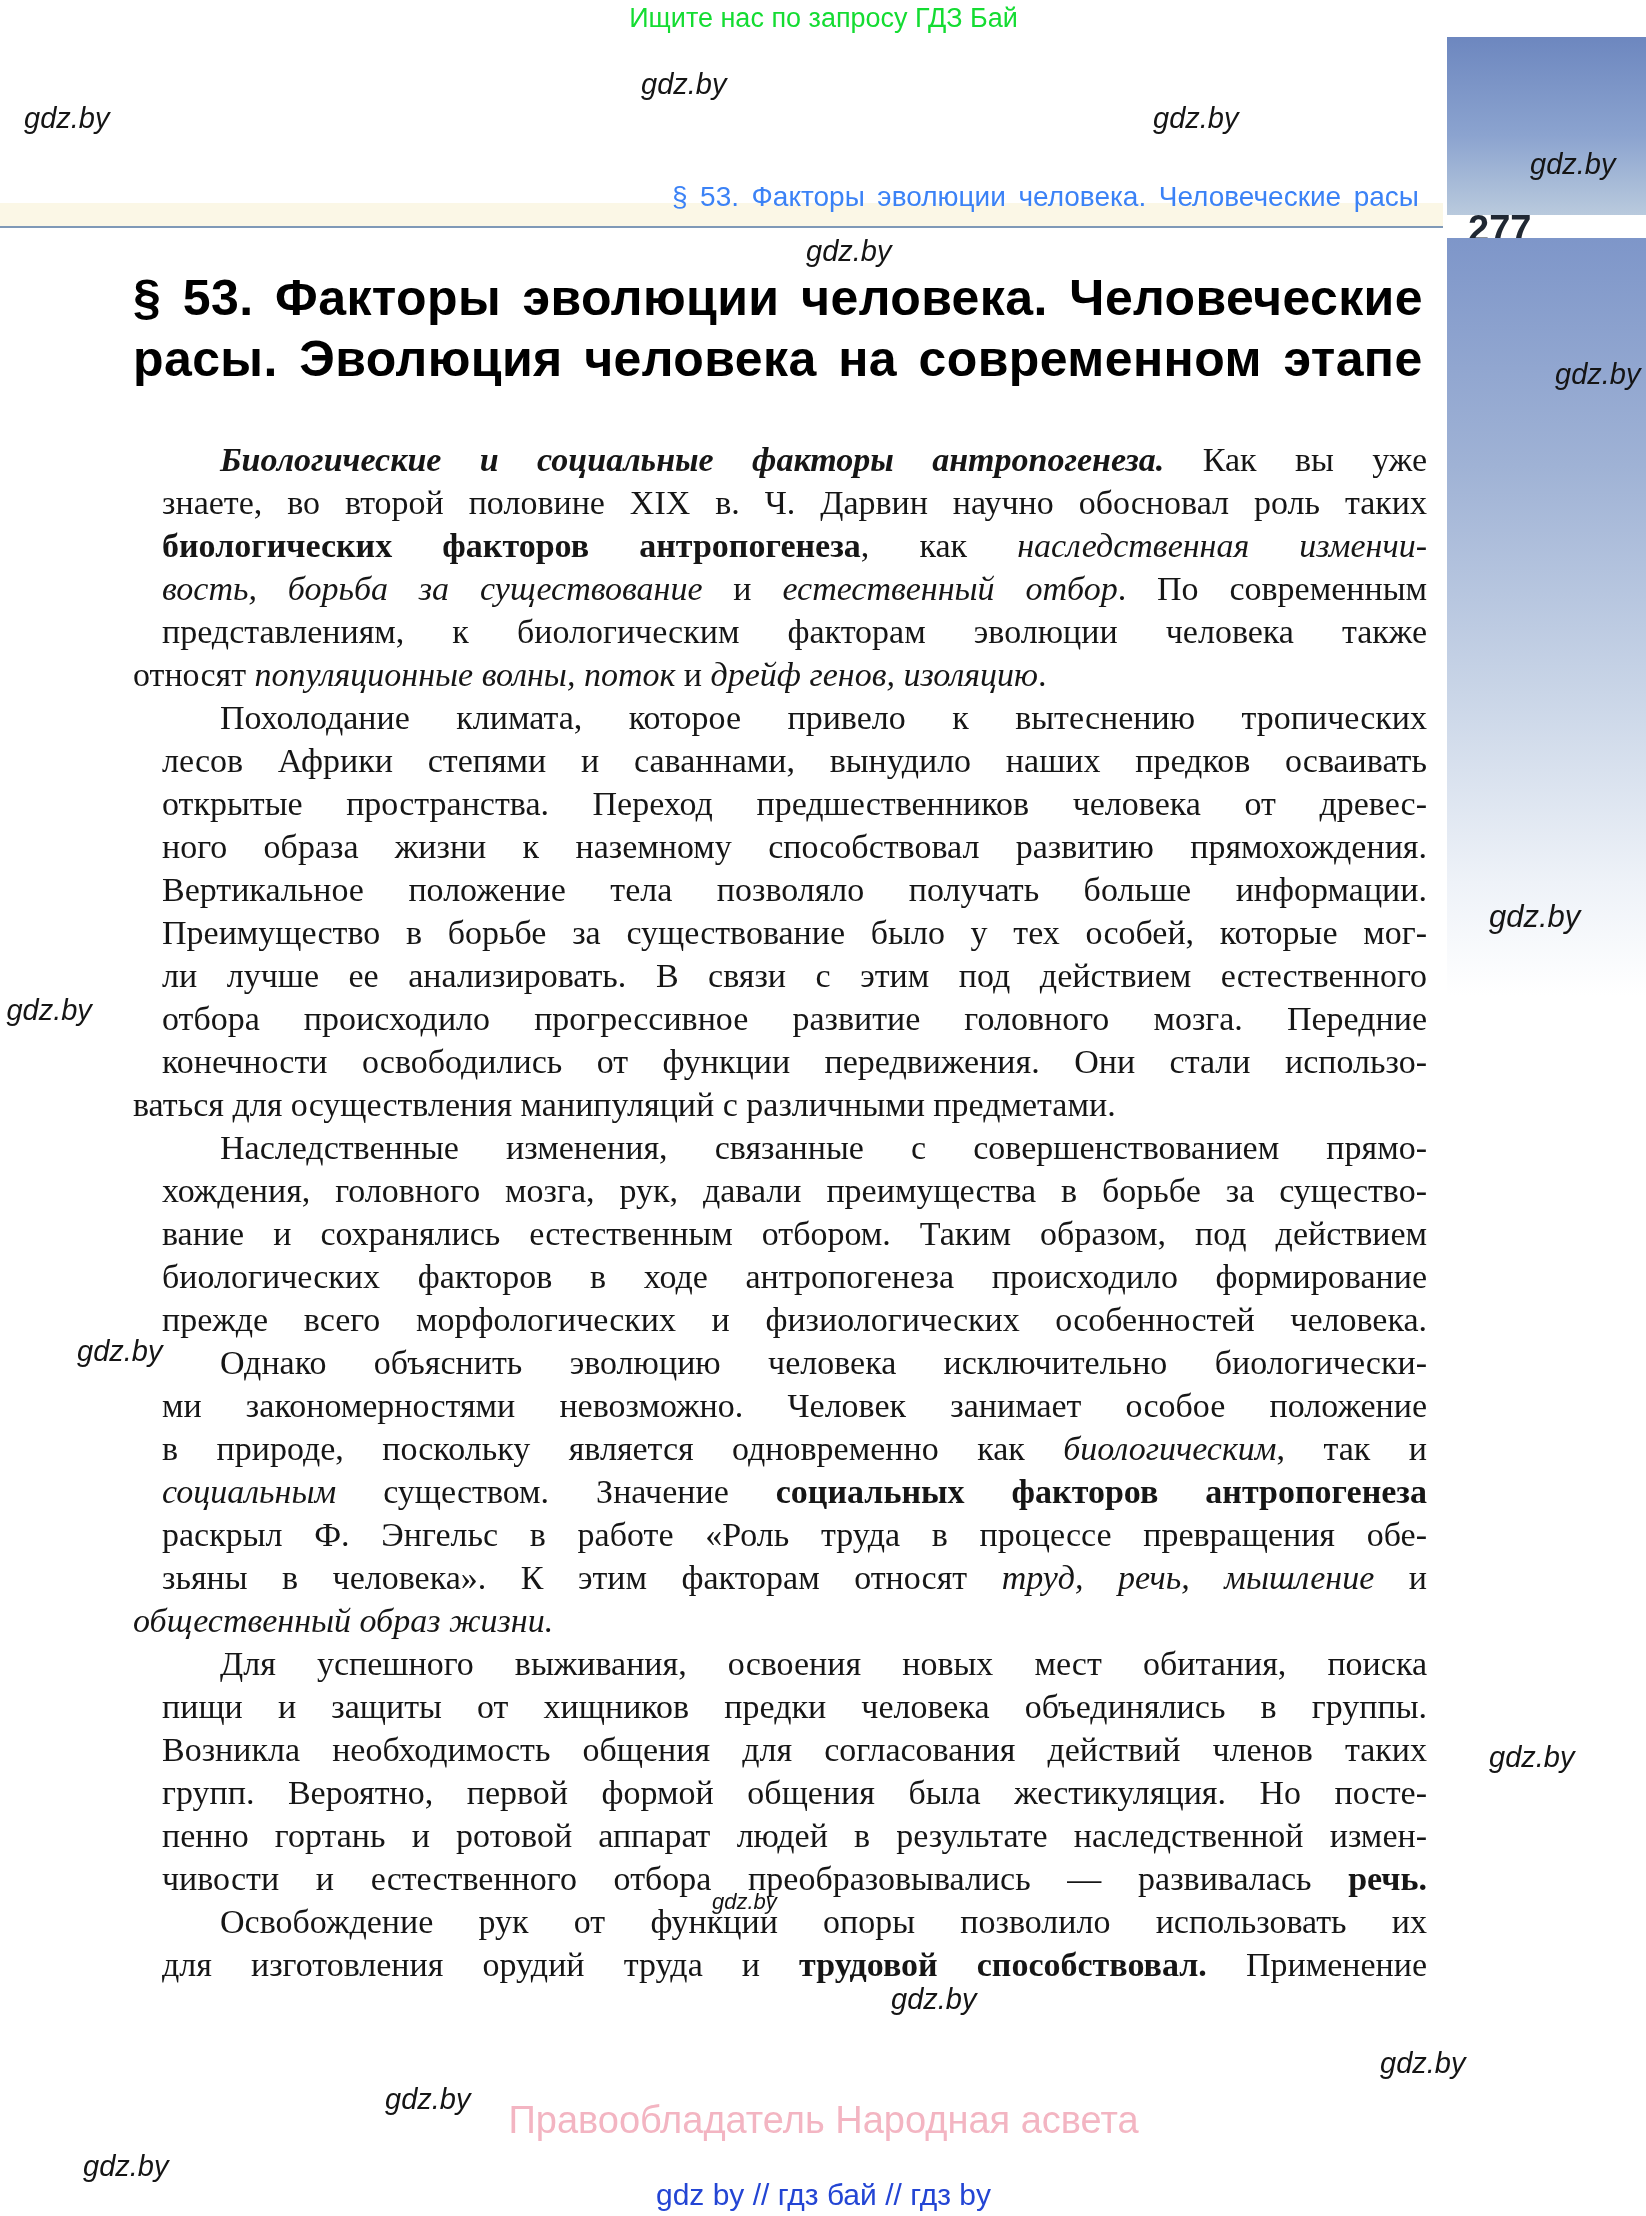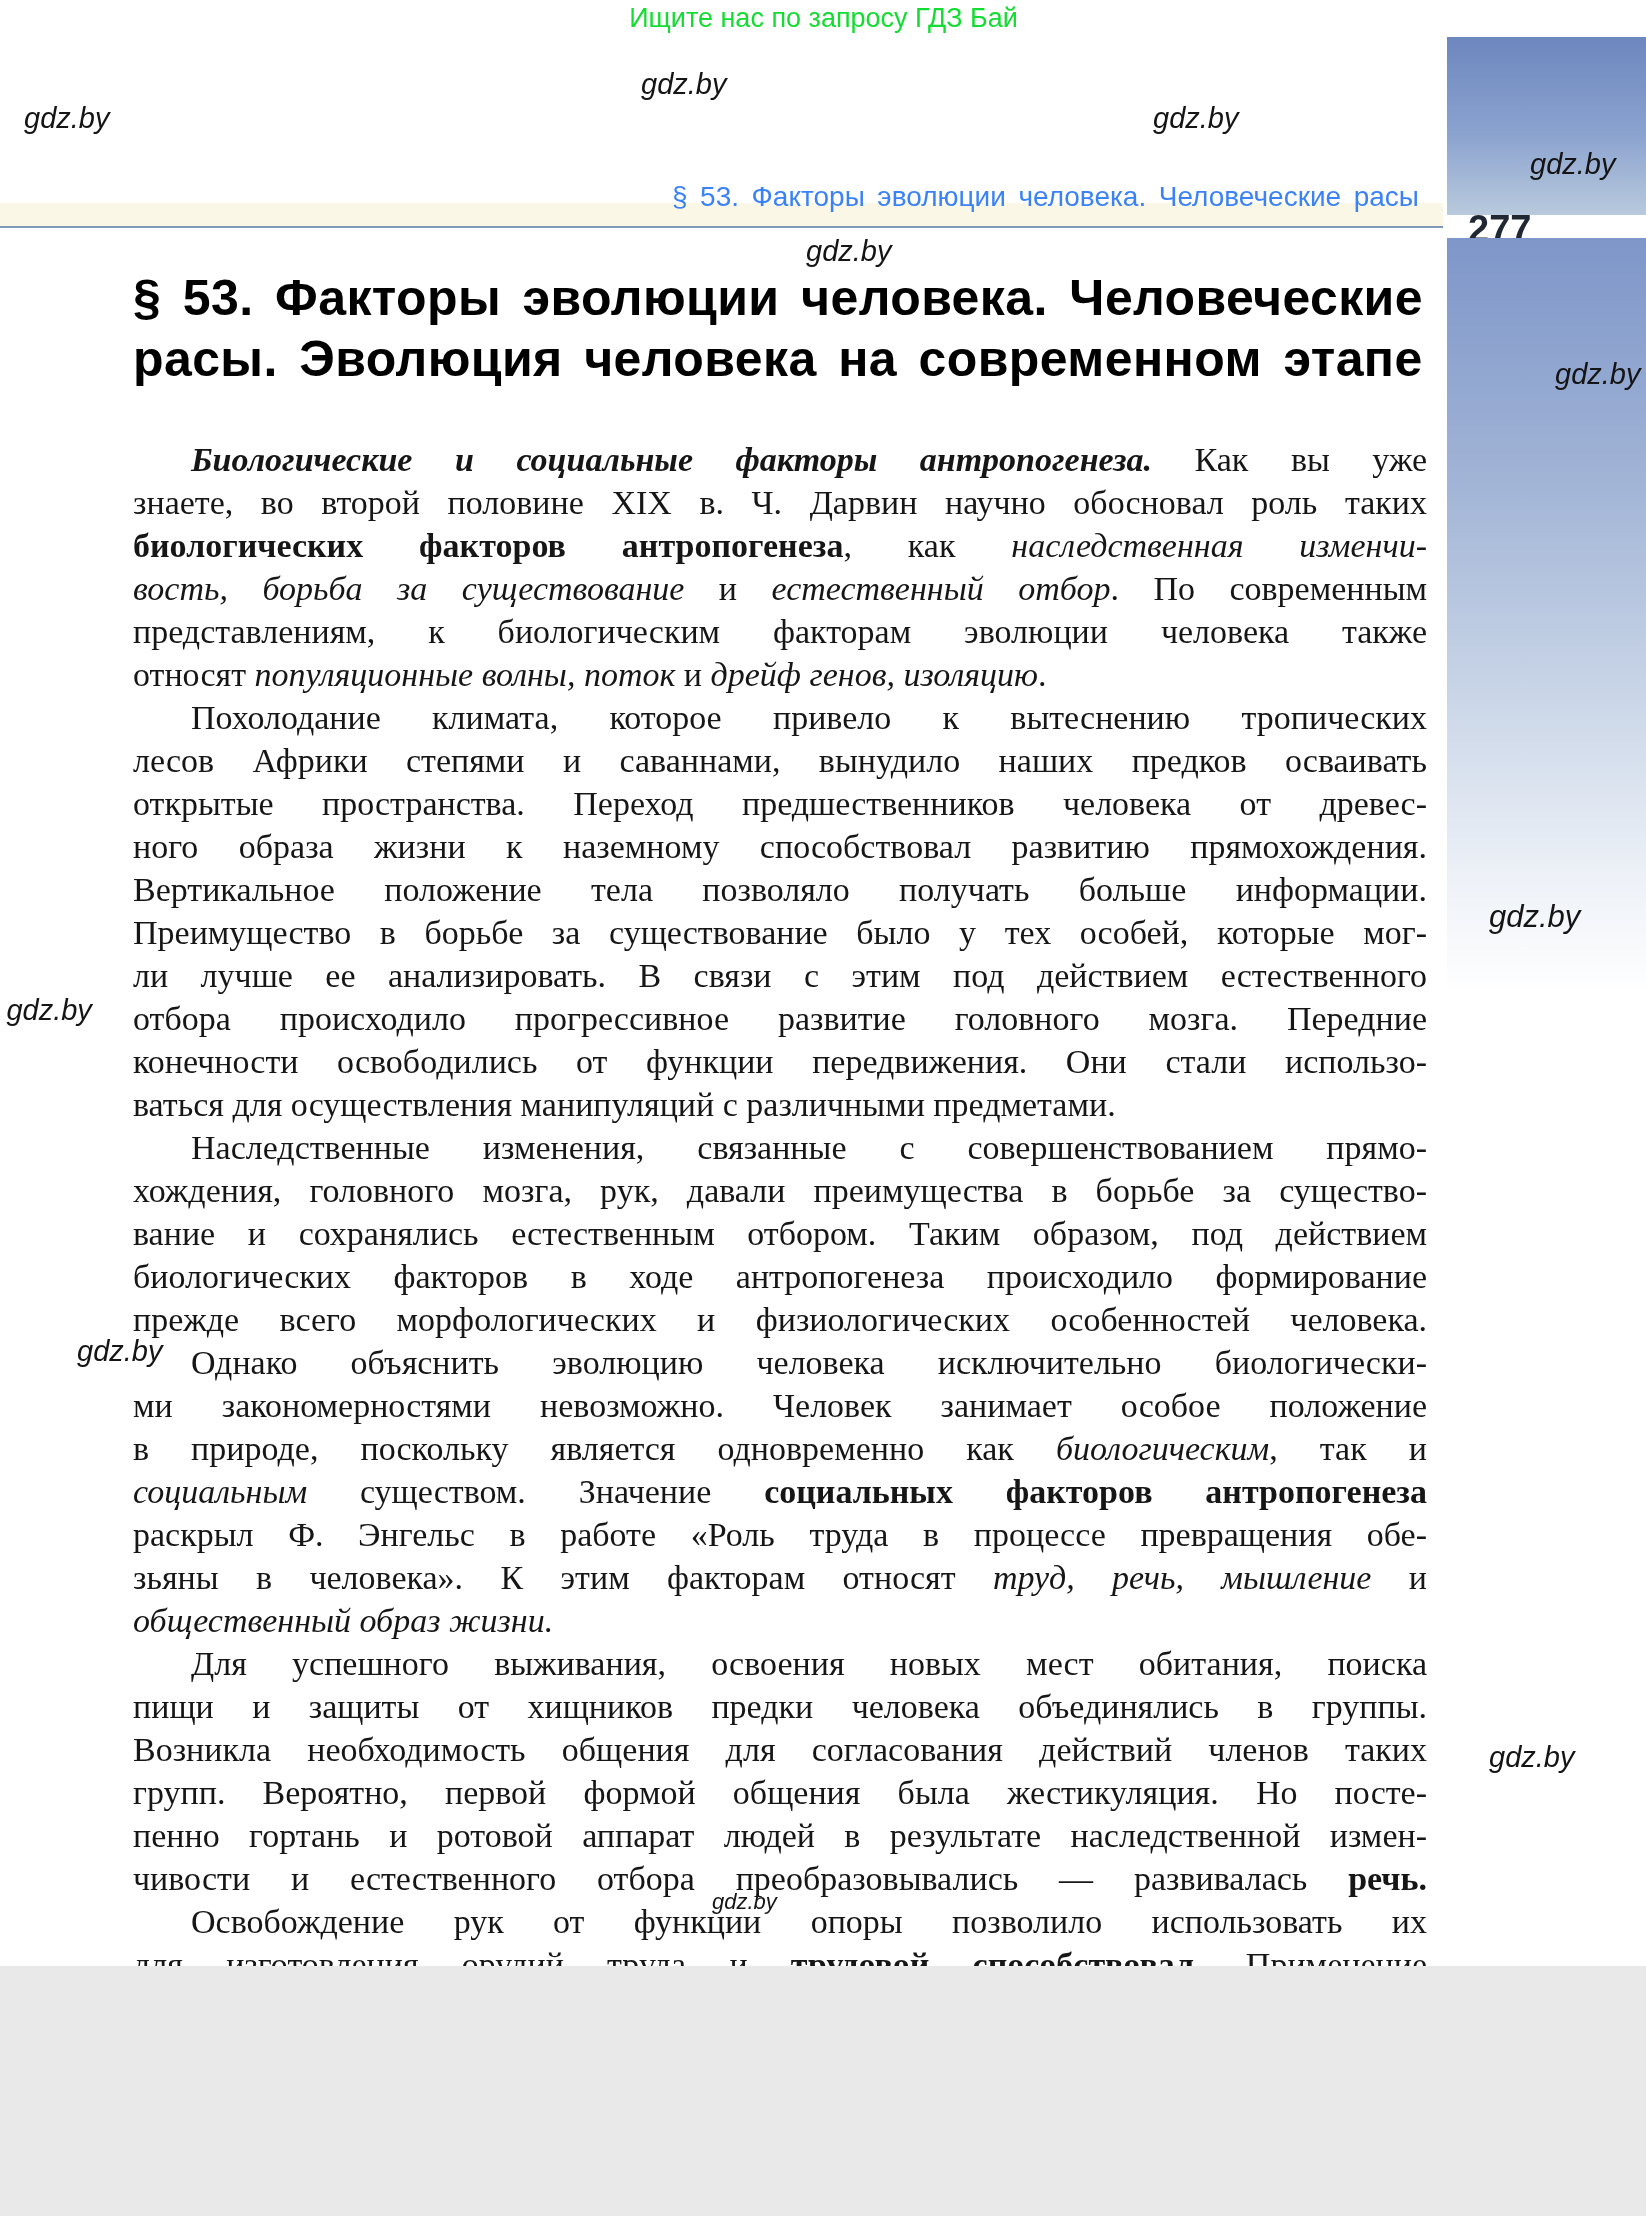--- a/index.html
+++ b/index.html
@@ -1,16 +1,16 @@
 <!DOCTYPE html>
 <html style="font-size:13px"><head>
 <meta charset="utf-8">
 <style>
   html,body{margin:0;padding:0;background:#e9e9e9;}
-  .page{position:relative;width:1647px;height:1966px;background:#ffffff;
+  .page{position:relative;width:1647px;height:2216px;background:#ffffff;
         font-family:"Liberation Sans", sans-serif;overflow:hidden;}
   .abs{position:absolute;}
 
   
   .cream-strip{left:0;top:203px;width:1443px;height:23.4px;background:#fbf7e6;}
   .promo{top:3.2px;left:50%;transform:translateX(-50%);font-size:27px;color:#14dc32;white-space:nowrap;}
   .running-title{top:181px;right:228px;font-size:28px;color:#3b82f6;word-spacing:4.8px;white-space:nowrap;}
   .header-rule{left:0;top:226px;width:1443px;height:2.4px;background:#7f99b7;}
   .pagenum-box{left:1447px;top:37px;width:200px;height:178px;
                background:linear-gradient(180deg,#6d87bf 0%,#8ba3cf 55%,#b9cadd 100%);}
@@ -20,21 +20,21 @@
 
   
   .h1{left:133px;font-size:50px;font-weight:bold;color:#000000;word-spacing:7.3px;white-space:nowrap;letter-spacing:0.4px;}
   .h1.l1{top:269px;}
   .h1.l2{top:330px;}
 
   
   .body-text{left:133px;top:438px;width:1294px;font-family:"Liberation Serif", serif;
              font-size:34px;color:#161616;}
   .tline{height:43px;line-height:43px;overflow:hidden;}
-  .tline.jl{text-align:justify;text-align-last:justify;}
+  .tline.jl{text-align:justify;text-align-last:justify;margin-left:29px;}
   .tline .b{font-weight:bold;}
   .tline .i{font-style:italic;}
   .tline .bi{font-weight:bold;font-style:italic;}
   .tline.ind{text-indent:58px;}
 
   
   .wm{color:#151515;font-size:29px;white-space:nowrap;font-style:italic;}
 
   
   .copyright{top:2054px;left:50%;transform:translateX(-50%);font-size:38px;color:#f3b5c2;white-space:nowrap;margin-top:45px;}

